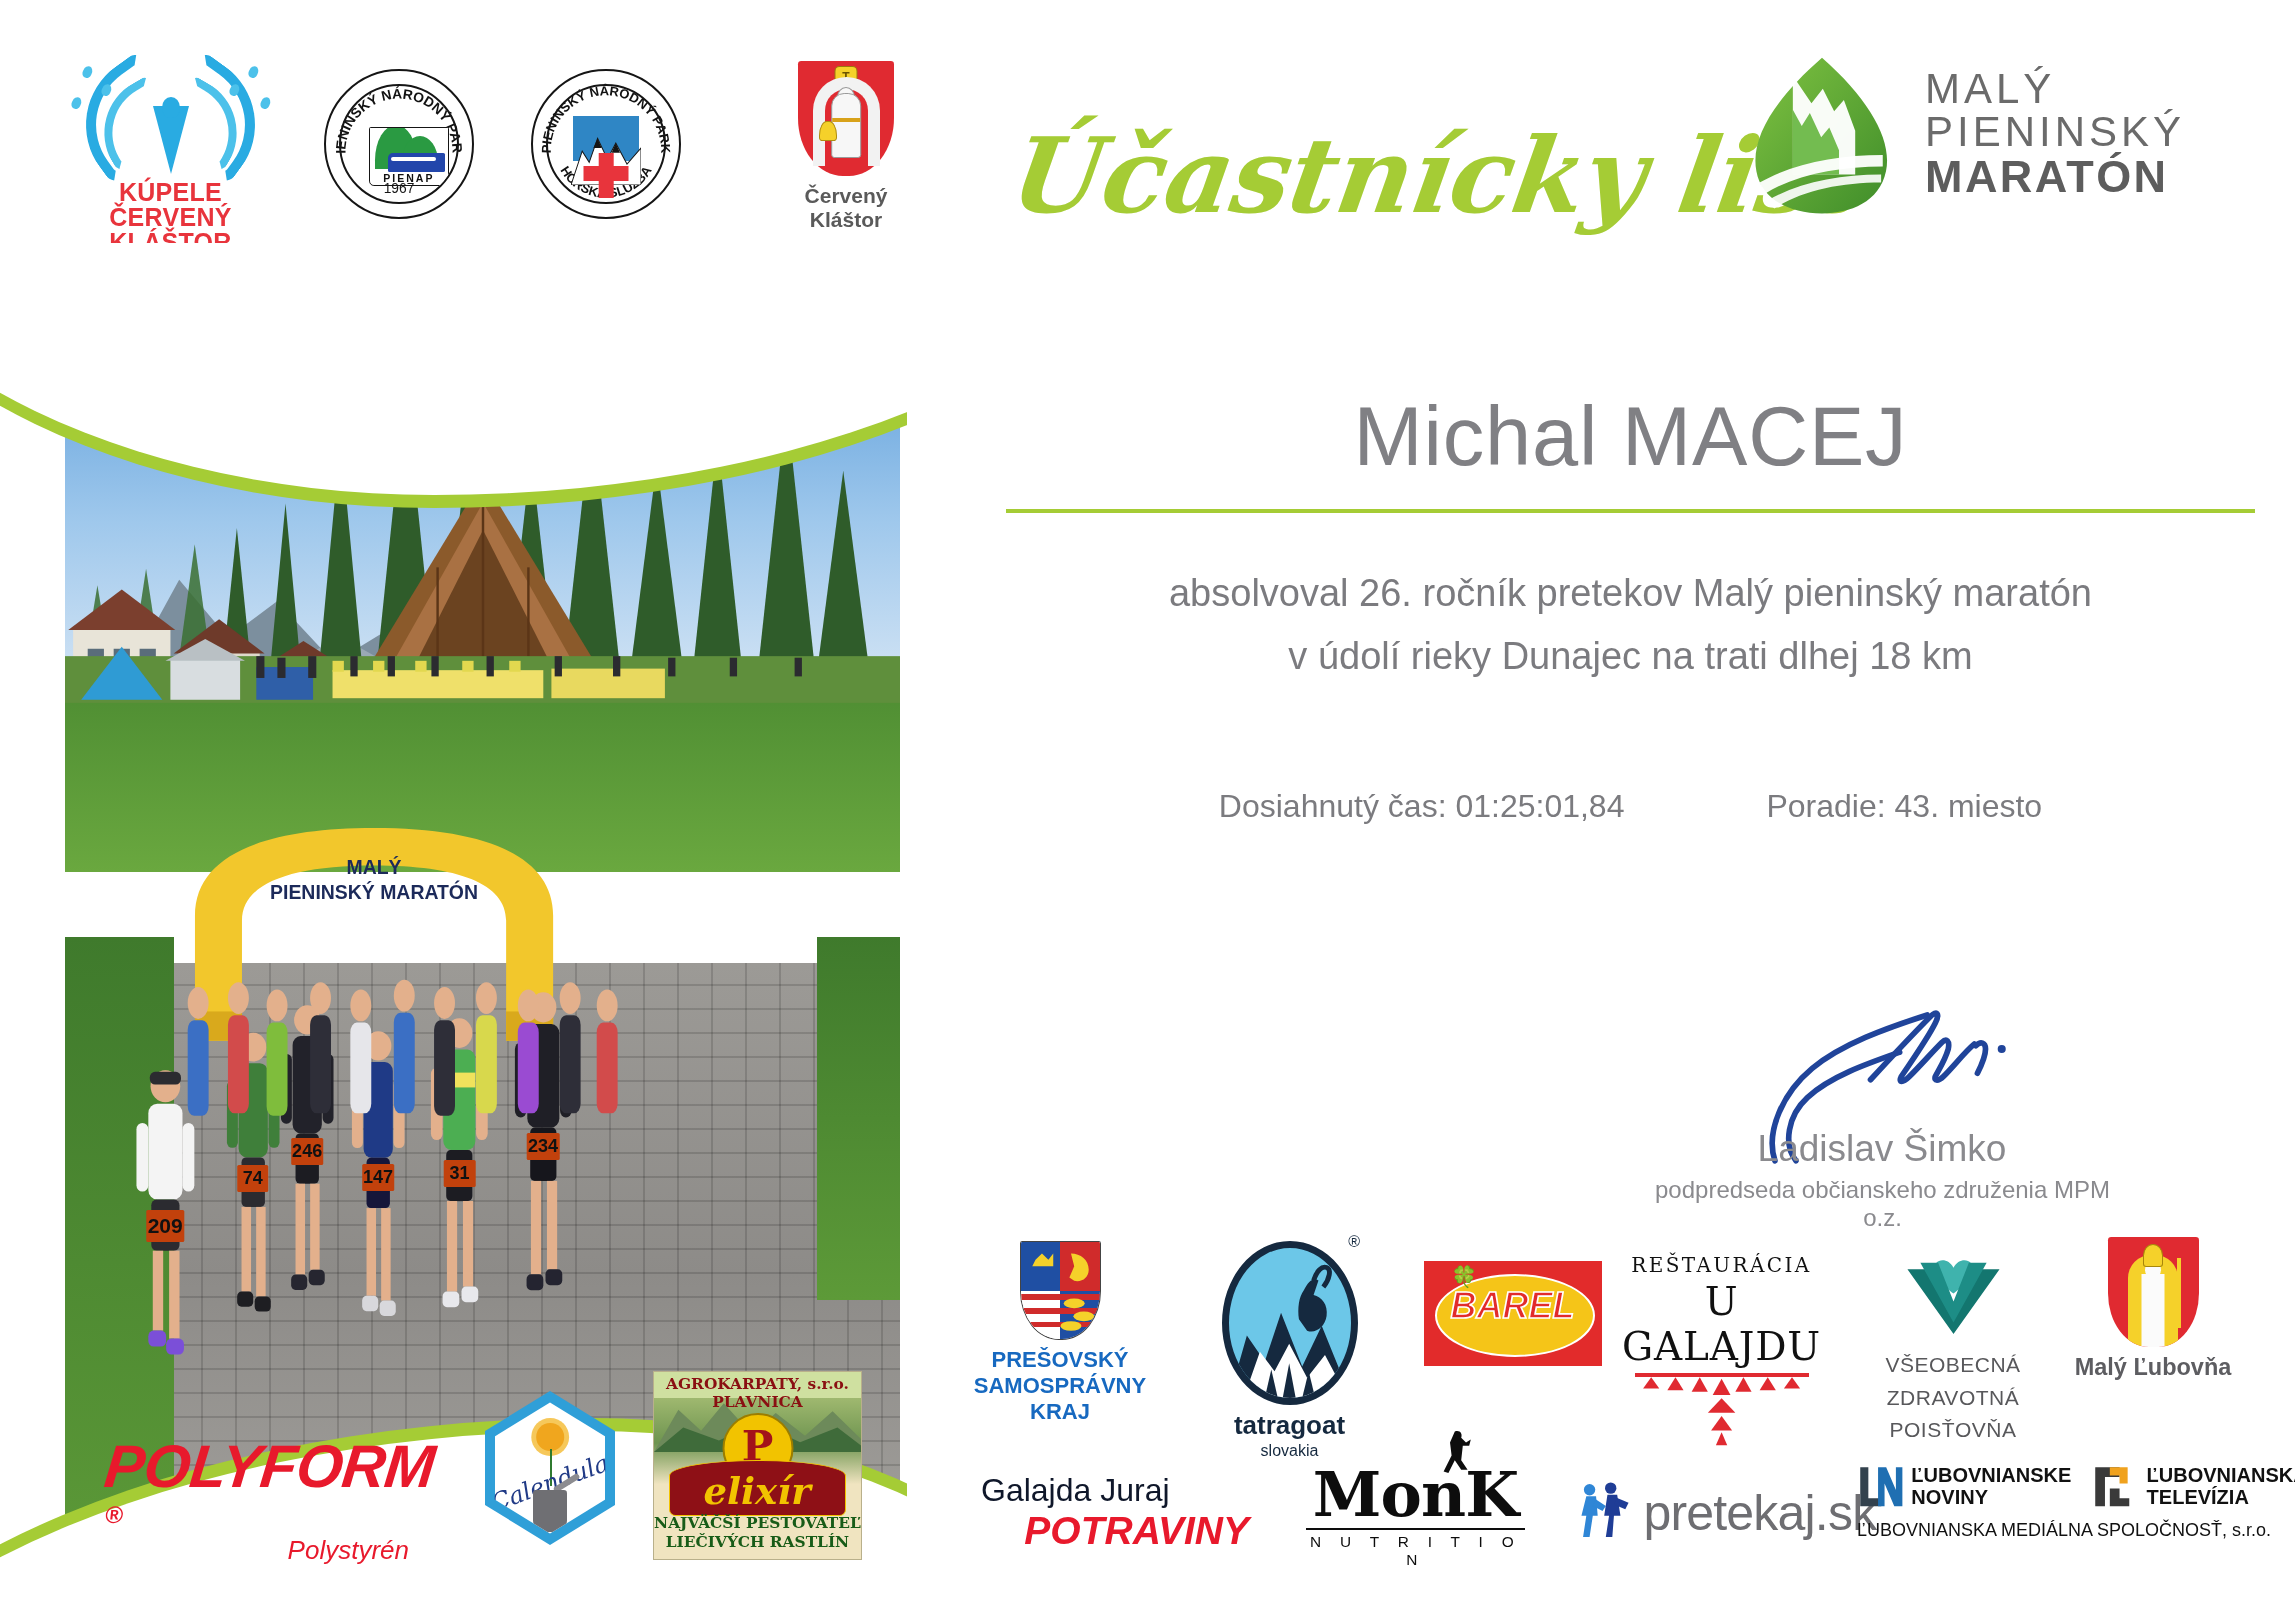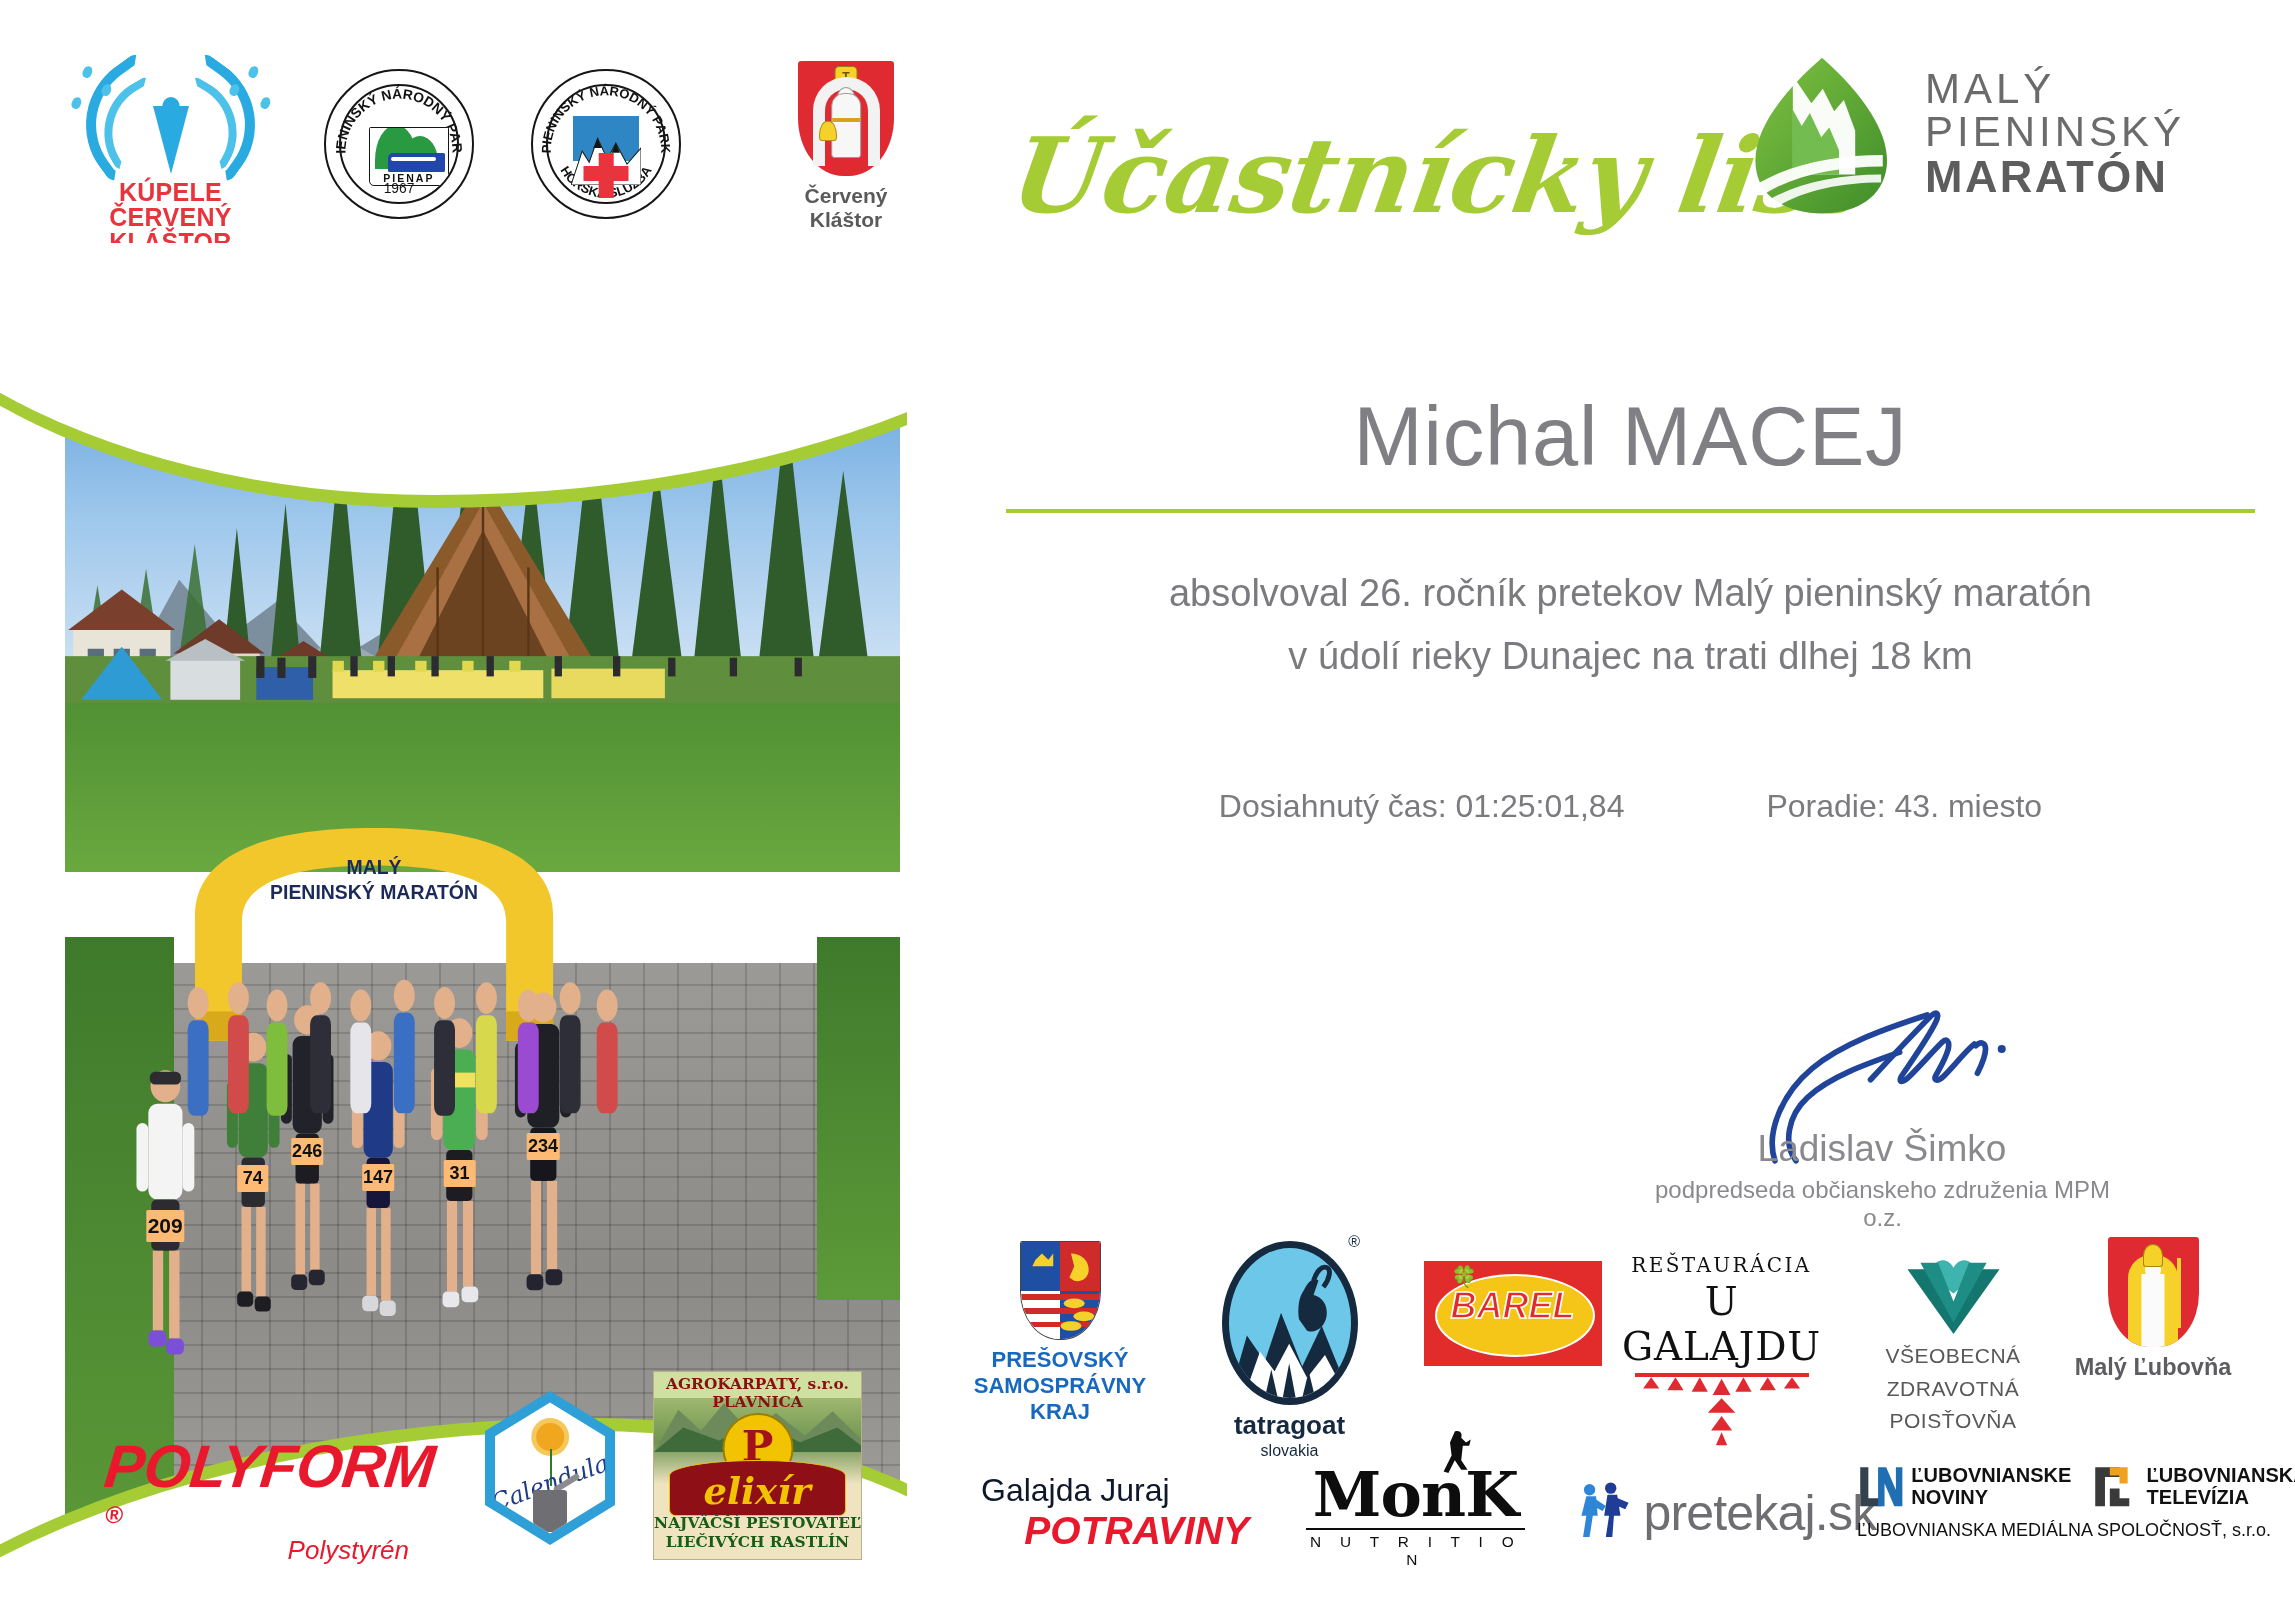--- a/index.html
+++ b/index.html
@@ -229,21 +229,21 @@
     content:''; position:absolute; inset:0;
     background-image: repeating-linear-gradient(90deg, rgba(0,0,0,.14) 0 1.6px, transparent 1.6px 34px),
                       repeating-linear-gradient(0deg, rgba(0,0,0,.14) 0 1.6px, transparent 1.6px 24px);
   }
   .verge-l { position:absolute; left:0; top:50%; width:13%; height:50%;
              background: linear-gradient(#3f7a2c, #5d9a38); }
   .verge-r { position:absolute; right:0; top:50%; width:10%; height:28%;
              background: linear-gradient(#3f7a2c, #5d9a38); }
   .runner { position:absolute; }
   .bib { position:absolute; left:50%; transform:translateX(-50%);
-         background:#fdba74; color:#111; font-weight:bold; text-align:center;
+         background:#c2410c; color:#111; font-weight:bold; text-align:center;
          font-size:9px; line-height:1.5; border-radius:1.6px; }
 
   
   .swoosh {
     position: absolute; background: #fff; pointer-events: none;
   }
   #sw-top {
     left: -195px; top: -170px; width: 1379px; height: 422px;
     border-radius: 0 0 62% 52% / 0 0 100% 100%;
     box-shadow: 0 13px 0 0 #a5cc35;
@@ -420,21 +420,21 @@
 
   #sp-galajdu { left: 1618px; top: 1253px; width: 207px; }
   .ug-top { color:#111; font-size:20px; letter-spacing:2.4px; text-align:center; font-family:"DejaVu Serif", serif; }
   .ug-main { color:#111; font-size:39px; letter-spacing:0.8px; text-align:center;
              font-family:"DejaVu Serif", serif; margin-top:1.6px; }
   .ug-rule { width:174px; height:4px; background:#e02a31; margin:4.9px auto 0; }
   .ug-orn { width:174px; height:70px; margin:0 auto; position:relative; }
 
   #sp-vzp { left: 1874px; top: 1245px; width: 158px; }
   .vzp-mark { position: relative; width: 105px; height: 89px; margin: 0 auto; }
-  .vzp-cap { color:#58585b; font-size:21px; text-align:center; line-height:1.55; letter-spacing:0.5px; margin-top:6px; }
+  .vzp-cap { color:#58585b; font-size:21px; text-align:center; line-height:1.55; letter-spacing:0.5px; margin-top:15px; }
 
   #sp-sl { left: 2072px; top: 1237px; width: 162px; }
   .sl-shield {
     position: relative; width: 91px; height: 110px; margin: 0 auto;
     background: #e02a31; border-radius: 3.2px 3.2px 41px 41px / 3.2px 3.2px 54px 54px;
     overflow: hidden;
   }
   .sl-robe {
     position:absolute; left:50%; top:18px; transform:translateX(-50%);
     width:50px; height:91px; background:#f5d12a;

